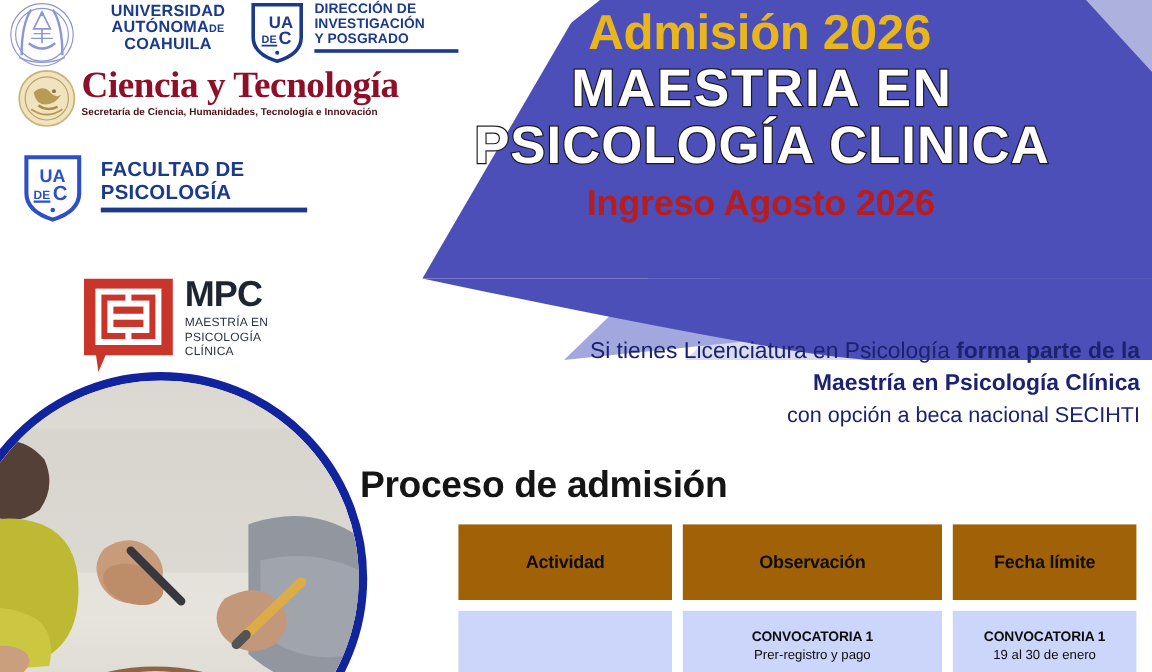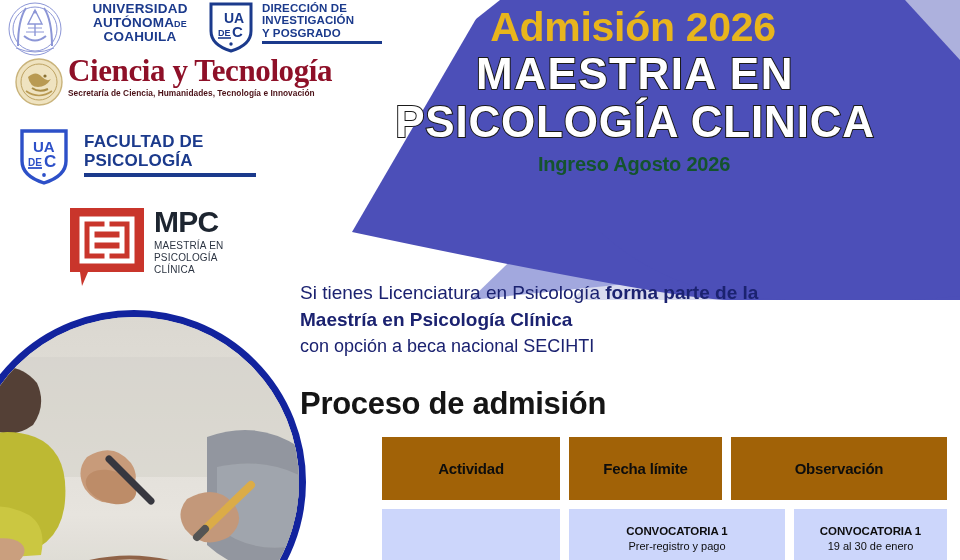--- a/index.html
+++ b/index.html
@@ -39,21 +39,21 @@
   .cyt-sub{font-size:8.3px;font-weight:bold;color:#4a1016;margin-top:2px;white-space:nowrap;letter-spacing:.05px;}
 
   
   .fac-block{position:absolute;left:14px;top:128px;width:250px;height:62px;z-index:6;}
   .fac-shield{position:absolute;left:2px;top:0;width:56px;height:58px;}
   .fac-word{position:absolute;left:70px;top:4px;}
   .fac-word div{font-weight:bold;color:#1b3a8c;font-size:17px;line-height:1.12;white-space:nowrap;letter-spacing:.2px;}
   .fac-rule{margin-top:3px;height:4px;width:172px;background:#1b3a8c;}
 
   
-  .mpc-block{position:absolute;left:70px;top:208px;width:180px;height:85px;z-index:6;}
+  .mpc-block{position:absolute;left:70px;top:232px;width:180px;height:85px;z-index:6;}
   .mpc-mark{position:absolute;left:0;top:0;width:78px;height:82px;}
   .mpc-text{position:absolute;left:84px;top:0;}
   .mpc-abbr{font-size:30px;font-weight:bold;color:#1d2530;line-height:.95;letter-spacing:-.8px;}
   .mpc-sub{font-size:10px;color:#2c3442;line-height:1.22;margin-top:3px;letter-spacing:.2px;}
 
   
   .photo-circle{
     position:absolute;left:-38px;top:310px;width:330px;height:330px;
     border-radius:50%;border:7px solid #12239e;overflow:hidden;z-index:5;background:#d8d8d4;
   }
@@ -69,26 +69,26 @@
     font-size:44px;font-weight:bold;letter-spacing:1.5px;line-height:1.06;
     color:#ffffff;-webkit-text-stroke:2px #1a1a1a;paint-order:stroke fill;
     margin-top:2px;padding-right:10px;white-space:nowrap;
   }
   .h-psico{
     font-size:44px;font-weight:bold;letter-spacing:.8px;line-height:1.06;
     color:#ffffff;-webkit-text-stroke:2px #1a1a1a;paint-order:stroke fill;
     margin-top:1px;padding-right:10px;white-space:nowrap;
   }
   .h-ingreso{
-    font-size:20px;font-weight:bold;color:#14532d;letter-spacing:-.2px;
+    font-size:30px;font-weight:bold;color:#b91c1c;letter-spacing:-.2px;
     margin-top:8px;padding-right:12px;
   }
 
   
-  .desc{position:absolute;left:300px;top:280px;width:650px;z-index:7;text-align:left;}
+  .desc{position:absolute;left:300px;top:280px;width:650px;z-index:7;text-align:right;}
   .desc-line{font-size:19px;color:#1b2270;line-height:1.42;}
   .desc-line b{font-weight:bold;}
   .desc-l3{font-size:18px;color:#1b2270;line-height:1.42;}
 
   
   .proceso{
     position:absolute;left:300px;top:386px;width:650px;z-index:7;
     text-align:left;font-size:31px;font-weight:bold;color:#151515;letter-spacing:-.3px;
     padding-right:8px;
   }
@@ -288,22 +288,22 @@
       <b>Maestría en Psicología Clínica</b>
     </div>
     <div class="desc-l3">con opción a beca nacional SECIHTI</div>
   </div>
 
   <div class="proceso">Proceso de admisión</div>
 
   <div class="table-wrap">
     <div class="t-row">
       <div class="t-cell t-head c1">Actividad</div>
+      <div class="t-cell t-head c2">Observación</div>
       <div class="t-cell t-head c3">Fecha límite</div>
-      <div class="t-cell t-head c2">Observación</div>
     </div>
     <div class="t-row">
       <div class="t-cell t-body c1"></div>
       <div class="t-cell t-body c2">
         <div>
           <span class="cell-strong">CONVOCATORIA 1</span>
           <span class="cell-sub">Prer-registro y pago</span>
         </div>
       </div>
       <div class="t-cell t-body c3">

